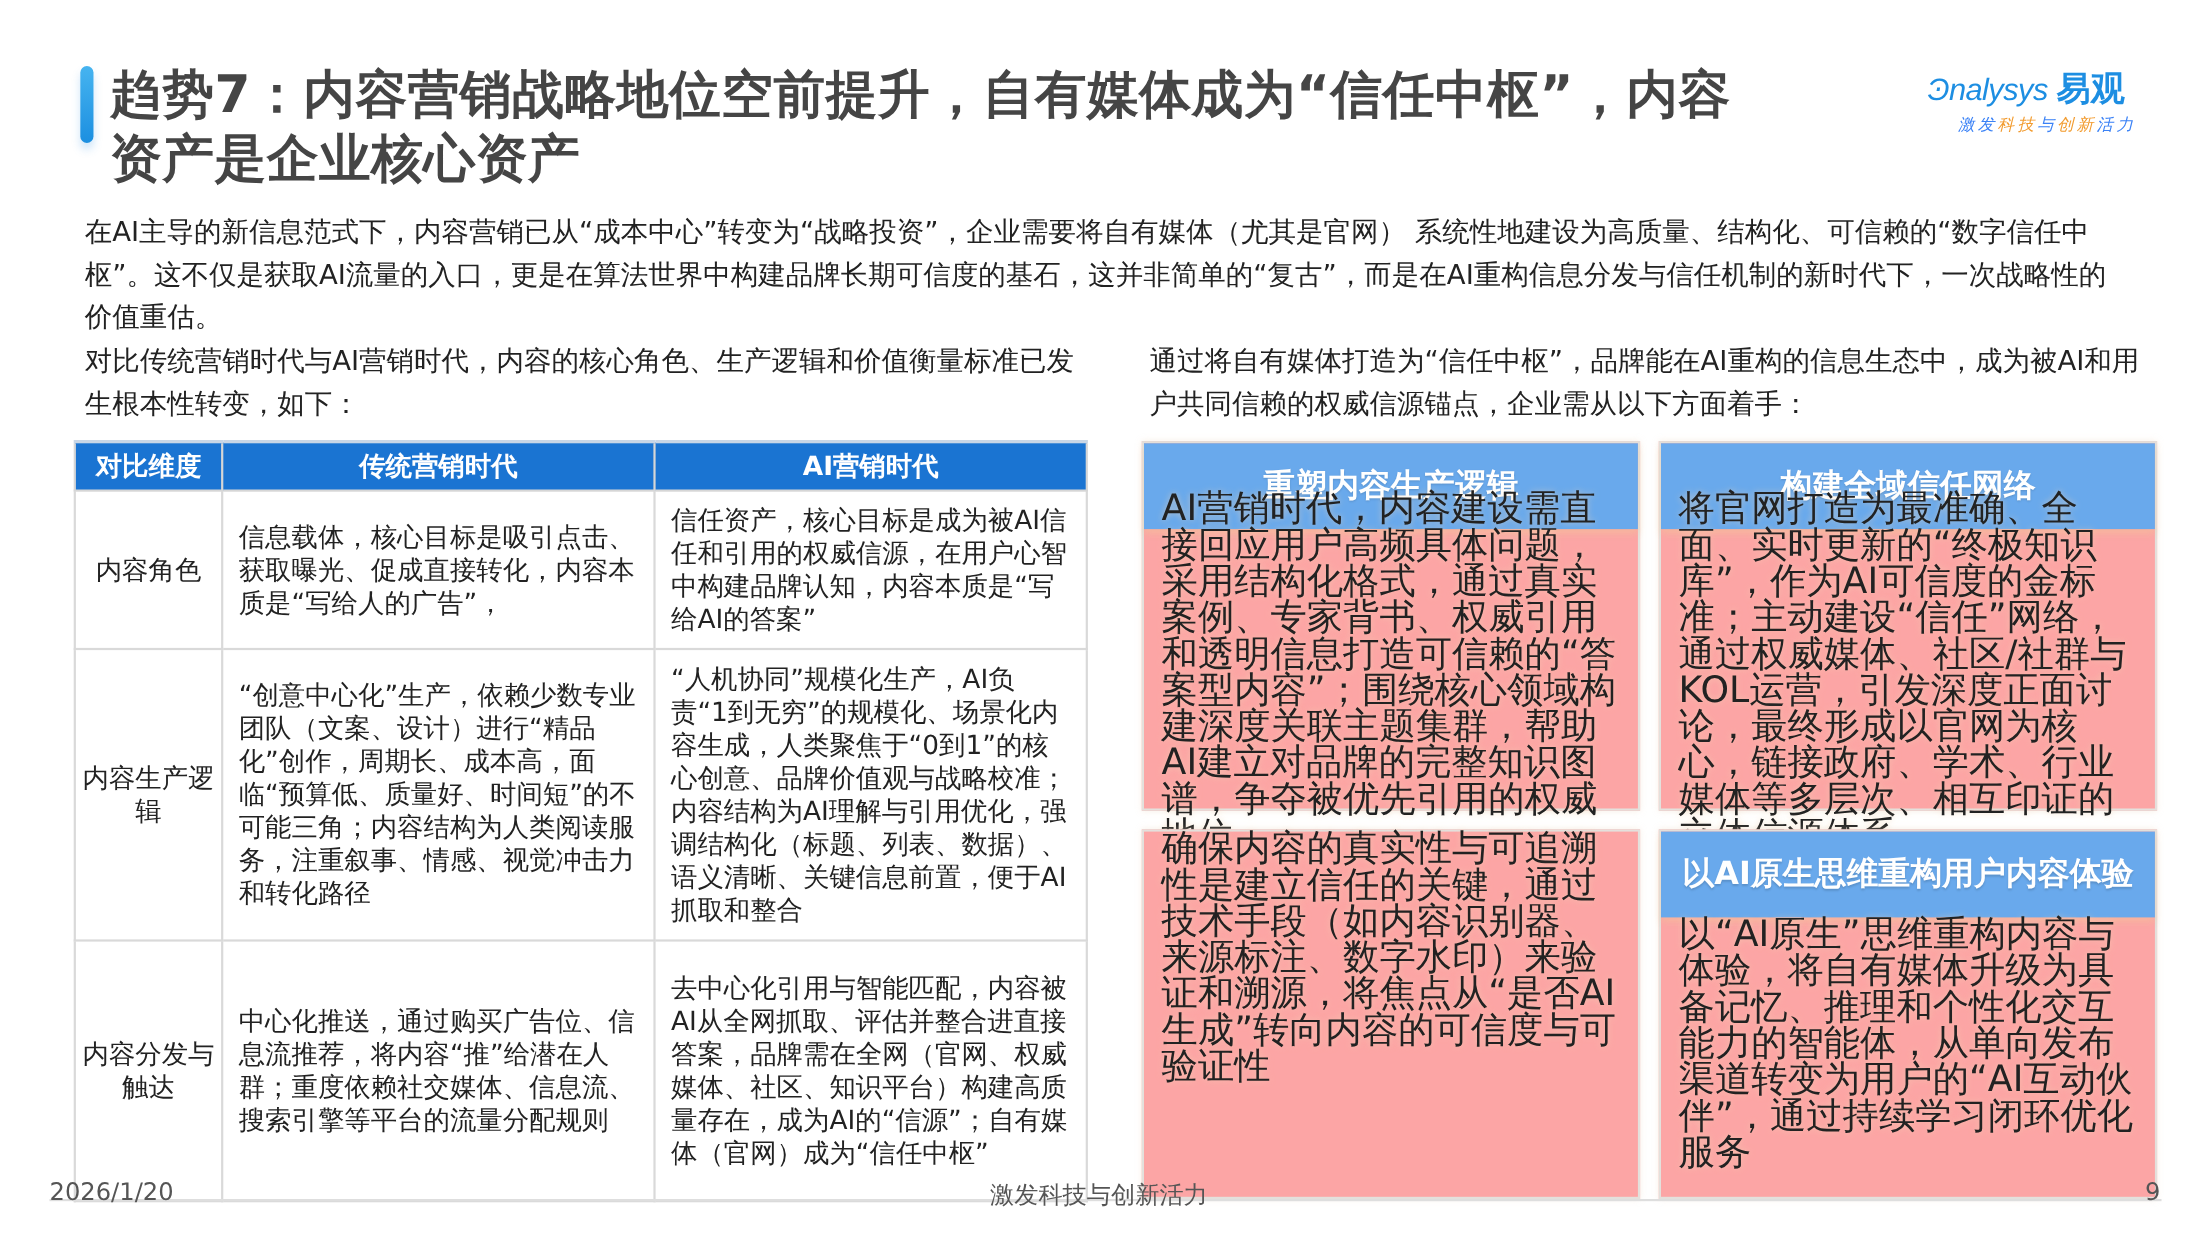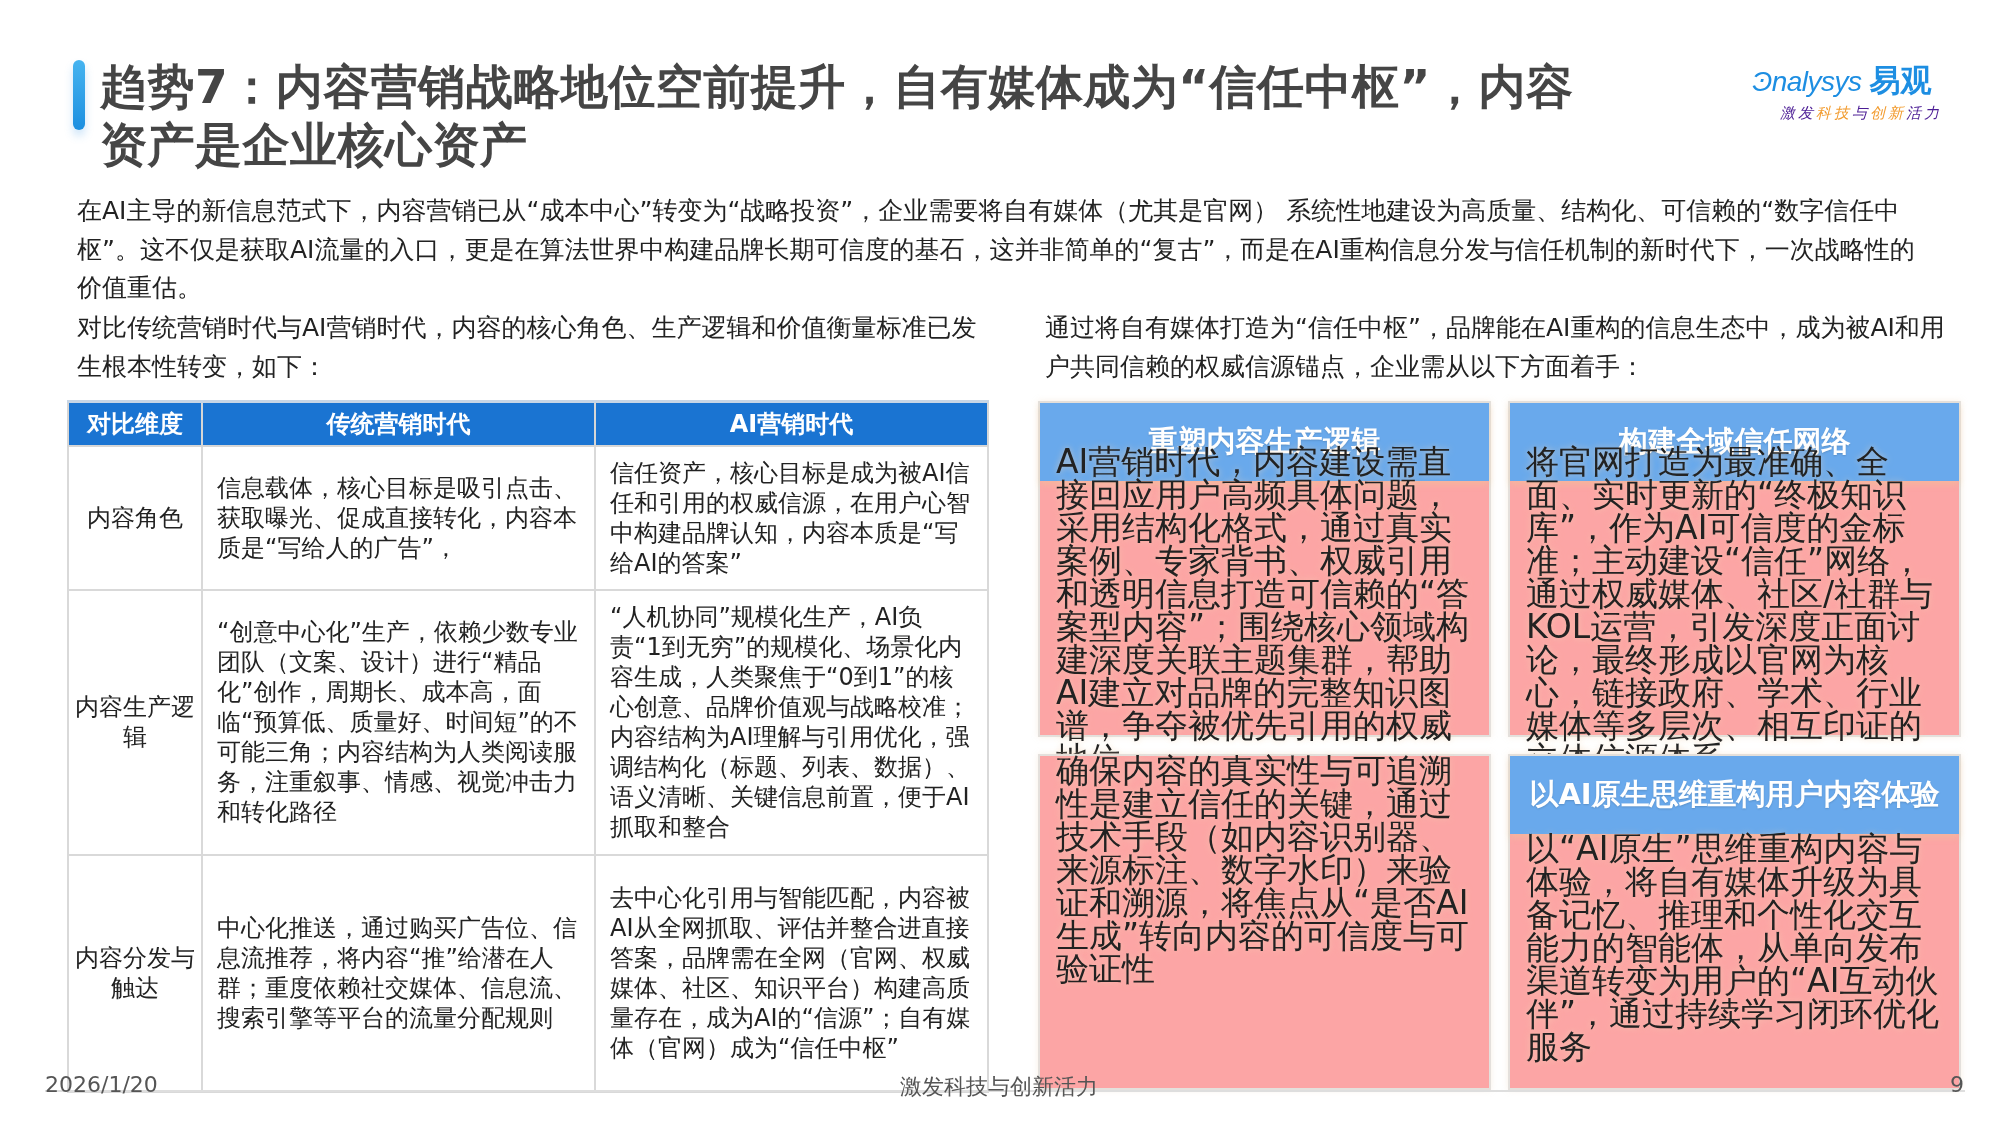--- a/index.html
+++ b/index.html
@@ -9,21 +9,21 @@
   .accent-bar { position: absolute; left: 73px; top: 60px; width: 12px; height: 70px; border-radius: 6px;
     background: linear-gradient(#46b4f0, #1c8fe0); box-shadow: 0 6px 8px rgba(60,150,230,0.25); }
   .title { position: absolute; left: 100px; top: 58px; width: 1620px; font-size: 47px; font-weight: bold;
     line-height: 58px; color: #454545; letter-spacing: 0.5px; }
 
   .logo { position: absolute; left: 1752px; top: 60px; width: 220px; height: 70px; }
   .logo-main { display: flex; align-items: baseline; color: #1d8ee2; }
   .logo-en { font-family: "Liberation Sans", sans-serif; font-style: italic; font-size: 28px; letter-spacing: -0.5px; }
   .logo-cn { font-size: 31px; font-weight: bold; margin-left: 8px; }
   .logo-tag { margin-top: 2px; margin-left: 28px; font-size: 15px; font-style: italic; letter-spacing: 3px; }
-  .logo-tag .b { color: #4c1d95; }
+  .logo-tag .b { color: #3b82f6; }
   .logo-tag .o { color: #f29b2e; }
 
   .intro { position: absolute; left: 77px; top: 192px; width: 1860px; font-size: 25px; line-height: 38.5px; color: #222; }
 
   .lead-left { position: absolute; left: 77px; top: 308px; width: 920px; font-size: 25px; line-height: 39px; color: #222; }
   .lead-right { position: absolute; left: 1045px; top: 308px; width: 920px; font-size: 25px; line-height: 39px; color: #222; }
 
   table.cmp { position: absolute; left: 67px; top: 400px; width: 920px; height: 690px; border-collapse: collapse;
     table-layout: fixed; font-size: 24px; line-height: 30px; color: #222; }
   table.cmp th { background: #1a74d2; color: #fff; font-weight: bold; height: 44px; font-size: 24px;

